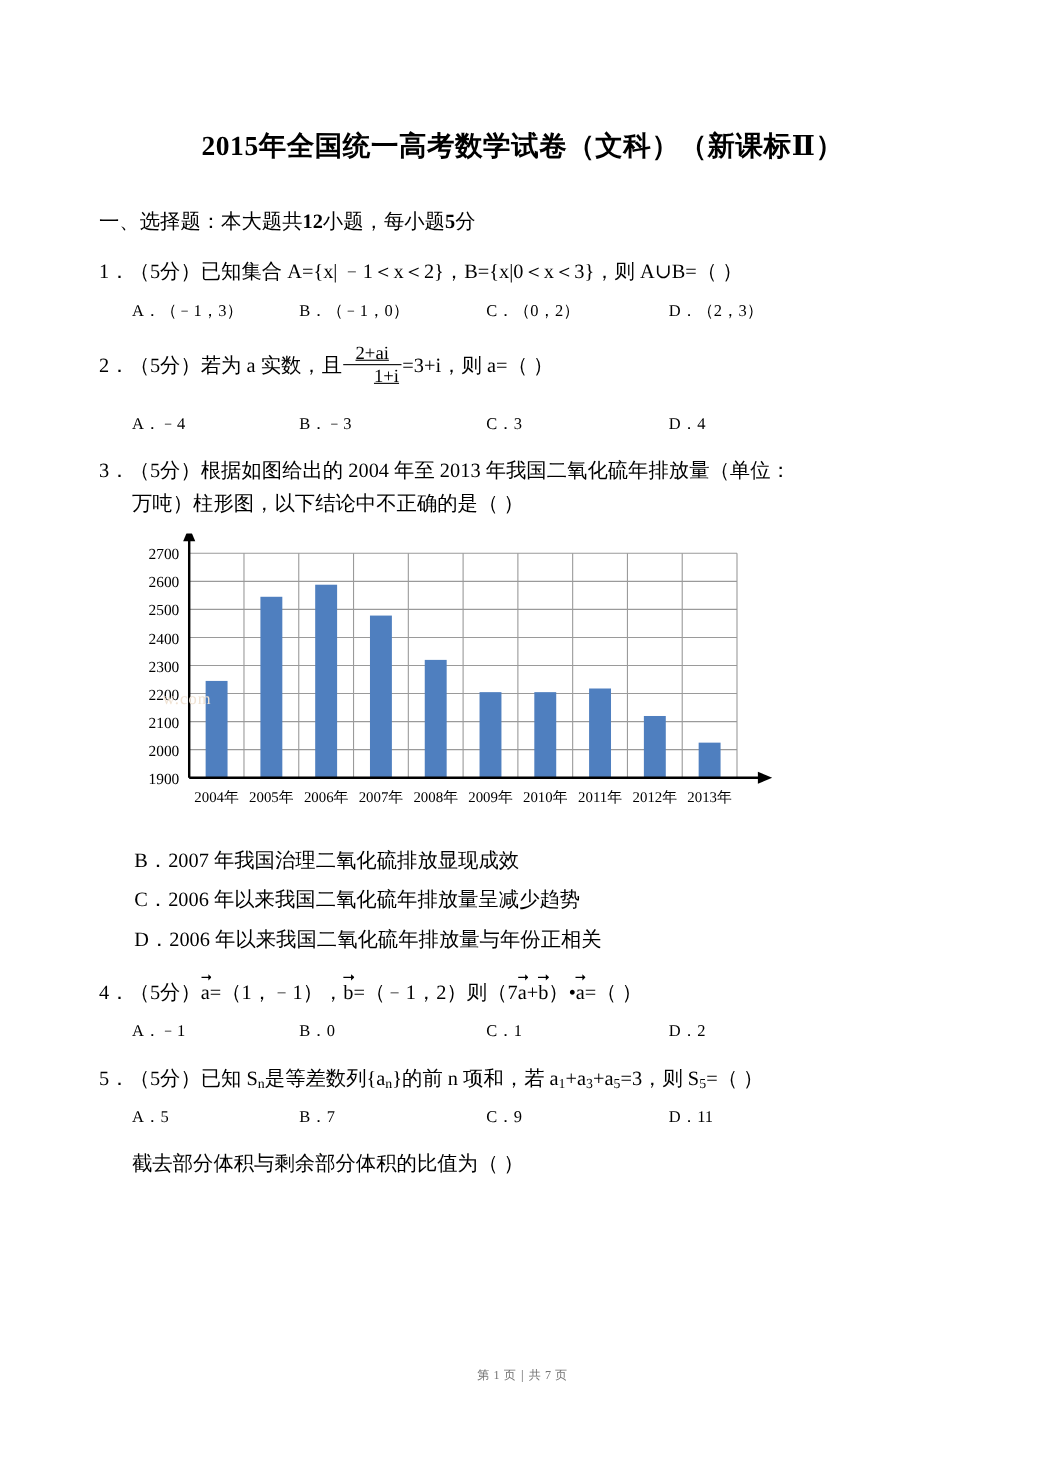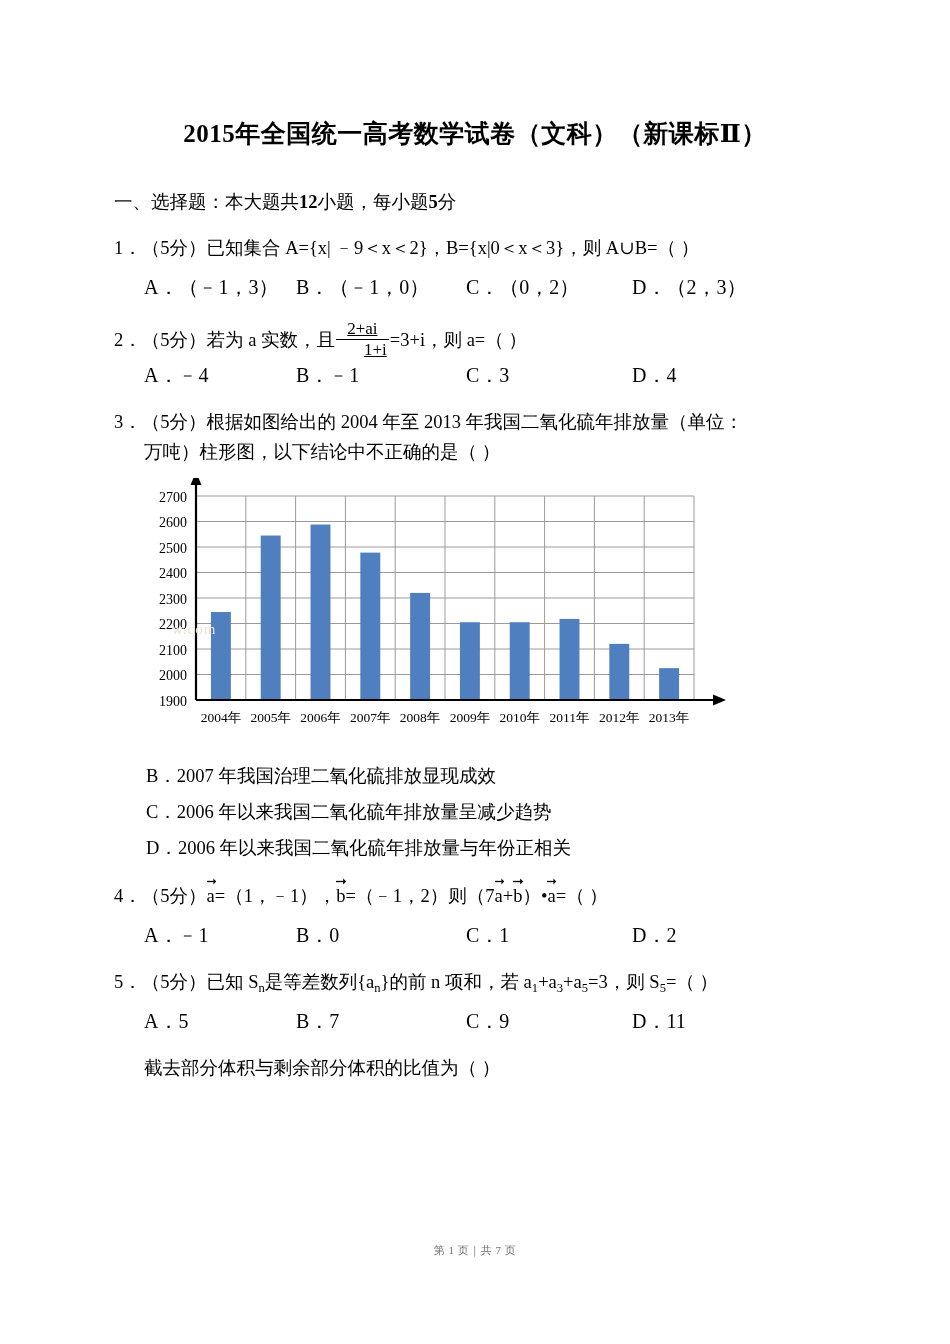--- a/index.html
+++ b/index.html
@@ -14,21 +14,21 @@
     font-family: "Liberation Serif", "DejaVu Serif", serif;
     color: #000000;
     overflow: hidden;
   }
   .page {
     position: absolute;
     left: 0; top: 0;
     width: 950px;
     height: 1344px;
     box-sizing: border-box;
-    padding: 0 116px;
+    padding: 0 92px;
     border-radius: 28px;
   }
 
   
   .doc-title {
     text-align: center;
     font-size: 25px;
     font-weight: bold;
     letter-spacing: 0.5px;
     margin: 0;
@@ -62,21 +62,21 @@
     min-width: 26px;
   }
   .q-body-indent {
     padding-left: 30px;
     display: block;
     white-space: nowrap;
   }
 
   
   .opts {
-    font-size: 20px;
+    font-size: 15px;
     line-height: 1.6;
     margin-top: 7px;
     padding-left: 28px;
     display: flex;
     white-space: nowrap;
   }
   .opt { display: inline-block; }
   .opt.o1 { width: 152px; }
   .opt.o2 { width: 170px; }
   .opt.o3 { width: 166px; }
@@ -166,38 +166,38 @@
   <div class="doc-title">
     <span>2015</span><span>年全国统一高考数学试卷（文科）（新课标Ⅱ）</span>
   </div>
 
   <div class="section-head">
     <span>一、选择题：本大题共</span><span class="b">12</span><span>小题，每小题</span><span class="b">5</span><span>分</span>
   </div>
 
   <div class="q">
     <span class="q-line">
-      <span class="q-num">1．</span><span>（5分）</span><span>已知集合 A={x| ﹣9＜x＜2}，B={x|0＜x＜3}，则 A∪B=（      ）</span>
+      <span class="q-num">1．</span><span>（5分）</span><span>已知集合 A={x| ﹣1＜x＜2}，B={x|0＜x＜3}，则 A∪B=（      ）</span>
     </span>
   </div>
   <div class="opts">
     <span class="opt o1">A．（﹣1，3）</span>
     <span class="opt o2">B．（﹣1，0）</span>
     <span class="opt o3">C．（0，2）</span>
     <span class="opt o4">D．（2，3）</span>
   </div>
 
   <div class="q">
     <span class="q-line">
       <span class="q-num">2．</span><span>（5分）</span><span>若为 a 实数，且</span><span class="frac"><span class="num">2+ai</span><span class="den">1+i</span></span><span>=3+i，则 a=（      ）</span>
     </span>
   </div>
-  <div class="opts" style="margin-top:0;">
+  <div class="opts" style="margin-top:23px;">
     <span class="opt o1">A．﹣4</span>
-    <span class="opt o2">B．﹣1</span>
+    <span class="opt o2">B．﹣3</span>
     <span class="opt o3">C．3</span>
     <span class="opt o4">D．4</span>
   </div>
 
   <div class="q">
     <span class="q-line">
       <span class="q-num">3．</span><span>（5分）</span><span>根据如图给出的 2004 年至 2013 年我国二氧化硫年排放量（单位：</span>
     </span>
     <span class="q-body-indent">
       <span>万吨）柱形图，以下结论中不正确的是（      ）</span>

